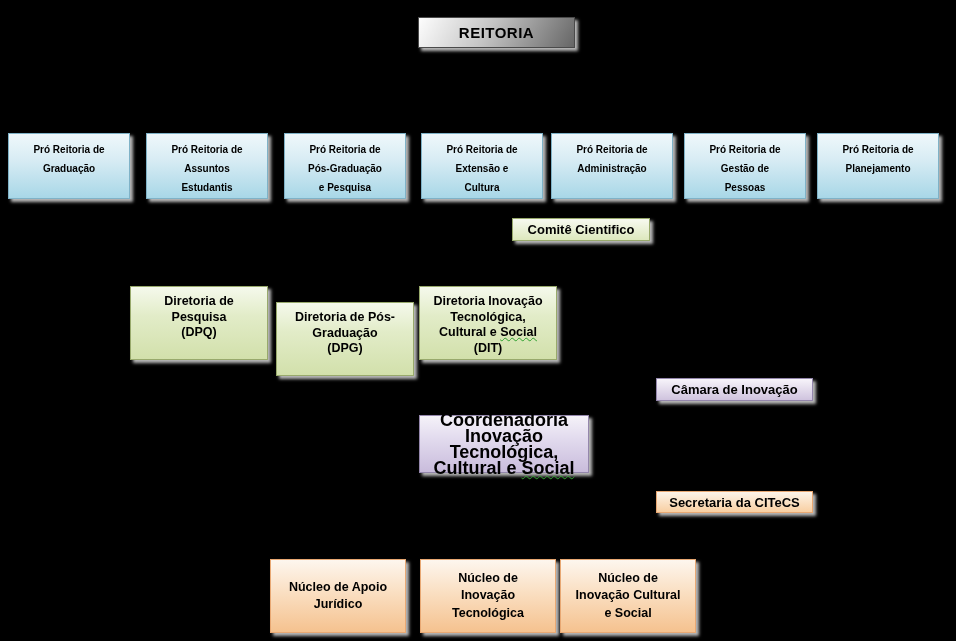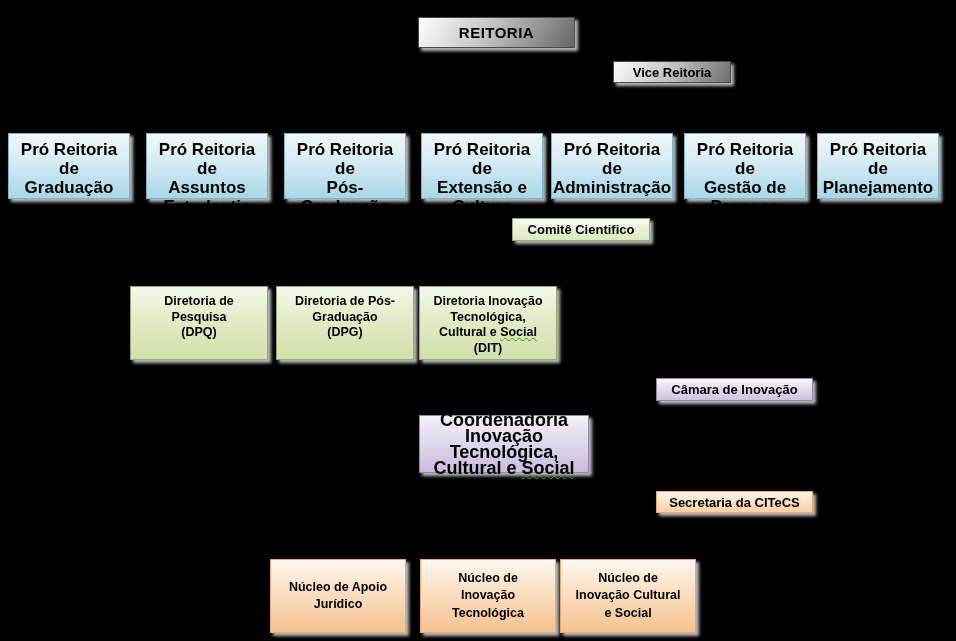--- a/index.html
+++ b/index.html
@@ -42,21 +42,21 @@
     letter-spacing: 0.5px;
   }
   .gray-sm {
     background: linear-gradient(120deg, #fdfdfd 0%, #c0c0c0 50%, #6e6e6e 100%);
     border: 1px solid #4a4a4a;
     font-size: 13px;
   }
   .blue {
     background: linear-gradient(to bottom, #eff8fb 0%, #d8ecf4 40%, #a8d7e7 100%);
     border: 1px solid #7fb2c7;
-    font-size: 17px;
+    font-size: 10px;
     line-height: 19px;
     align-items: flex-start;
     padding-top: 6px;
   }
   .green {
     background: linear-gradient(to bottom, #f5f9ec 0%, #e2ecc8 40%, #d2e0ab 100%);
     border: 1px solid #98a96c;
     font-size: 12.5px;
     line-height: 15.5px;
     align-items: flex-start;
@@ -121,23 +121,20 @@
     <div class="line" style="left: 488px; top: 388px; height: 2px; width: 168px;"></div>
     <div class="line" style="left: 488px; top: 473px; width: 2px; height: 56px;"></div>
     <div class="line" style="left: 488px; top: 501px; height: 2px; width: 168px;"></div>
     <div class="line" style="left: 338px; top: 527px; height: 2px; width: 292px;"></div>
     <div class="line" style="left: 338px; top: 527px; width: 2px; height: 33px;"></div>
     <div class="line" style="left: 488px; top: 527px; width: 2px; height: 33px;"></div>
     <div class="line" style="left: 628px; top: 527px; width: 2px; height: 33px;"></div>
     <div class="node gray" style="left: 418px; top: 17px; width: 157px; height: 31px;">
       <span class="lbl">REITORIA</span>
     </div>
-    <div class="node gray-sm" style="left: 613px; top: 61px; width: 118px; height: 22px;">
-      <span class="lbl">Vice Reitoria</span>
-    </div>
     <div class="node blue" style="left: 8px; top: 133px; width: 122px; height: 66px;">
       <span class="lbl">Pró Reitoria de
 Graduação</span>
     </div>
     <div class="node blue" style="left: 146px; top: 133px; width: 122px; height: 66px;">
       <span class="lbl">Pró Reitoria de
 Assuntos
 Estudantis</span>
     </div>
     <div class="node blue" style="left: 284px; top: 133px; width: 122px; height: 66px;">
@@ -164,21 +161,21 @@
 Planejamento</span>
     </div>
     <div class="node green" style="left: 130px; top: 286px; width: 138px; height: 74px;">
       <span class="lbl">Diretoria de
 Pesquisa
 (DPQ)</span>
     </div>
     <div class="node green-sm" style="left: 512px; top: 218px; width: 138px; height: 23px;">
       <span class="lbl">Comitê Cientifico</span>
     </div>
-    <div class="node green" style="left: 276px; top: 286px; width: 138px; height: 74px;">
+    <div class="node green" style="left: 276px; top: 302px; width: 138px; height: 74px;">
       <span class="lbl">Diretoria de Pós-
 Graduação
 (DPG)</span>
     </div>
     <div class="node green" style="left: 419px; top: 286px; width: 138px; height: 74px;">
       <span class="lbl">Diretoria Inovação
 Tecnológica,
 Cultural e <span class="wavy">Social</span>
 (DIT)</span>
     </div>

